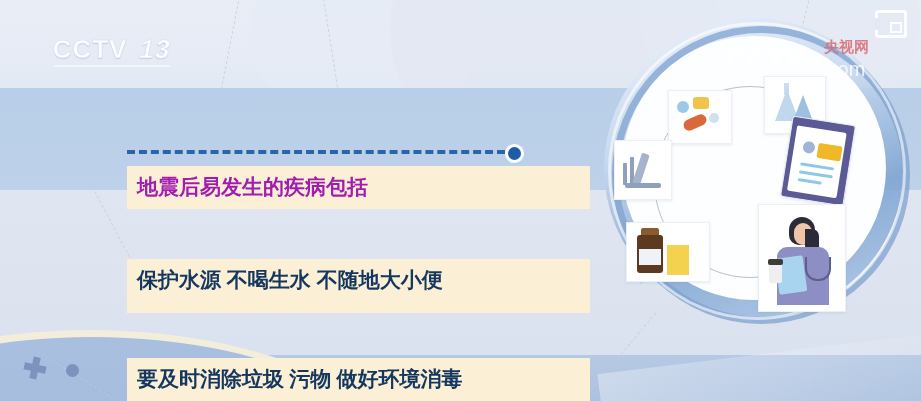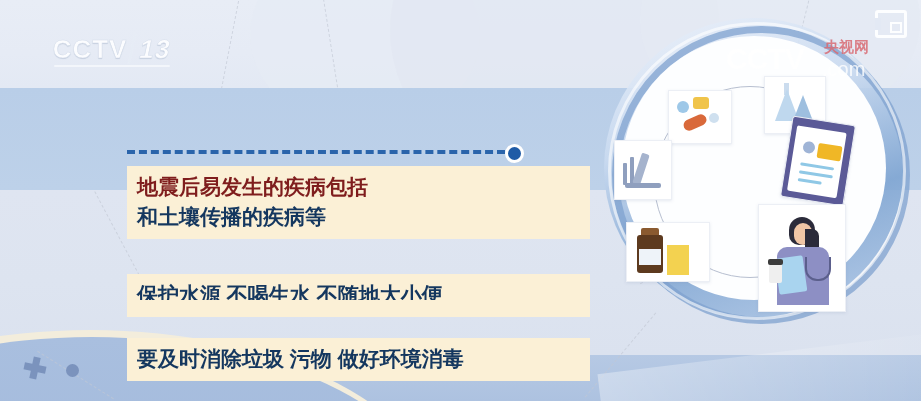--- a/index.html
+++ b/index.html
@@ -197,28 +197,28 @@
   }
 
   
   .block{
     position:absolute;left:127px;width:463px;
     background:#fbf0d6;
     padding:6px 10px 7px 10px;
     box-sizing:border-box;
   }
   .b1{top:166px;}
-  .b2{top:274px;}
+  .b2{top:259px;}
   .b3{top:300px;}
-  .b4{top:338px;}
+  .b4{top:358px;font-family:Liberation Serif, serif;}
   .line{
     font-size:21px;font-weight:bold;line-height:30px;white-space:nowrap;
     color:#14375f;
   }
-  .line.accent{color:#7f1d1d;}
+  .line.accent{color:#a21caf;}
 </style>
 </head>
 <body>
 
 <div id="stage">
 
   <div class="band band-top">
     <div class="blob blob2"></div>
     <div class="blob blob1"></div>
     <div class="blob blob3"></div>
@@ -313,21 +313,20 @@
     <span class="wm-com">.com</span>
   </div>
 
   <div class="corner-mark"></div>
 
   <div class="title-rule"></div>
   <div class="title-dot"></div>
 
   <div class="block b1">
     <div class="line accent">地震后易发生的疾病包括</div>
-    <div class="line">和土壤传播的疾病等</div>
   </div>
 
   <div class="block b2">
     <div class="line">保护水源  不喝生水  不随地大小便</div>
   </div>
 
   <div class="block b3">
   </div>
 
   <div class="block b4">

